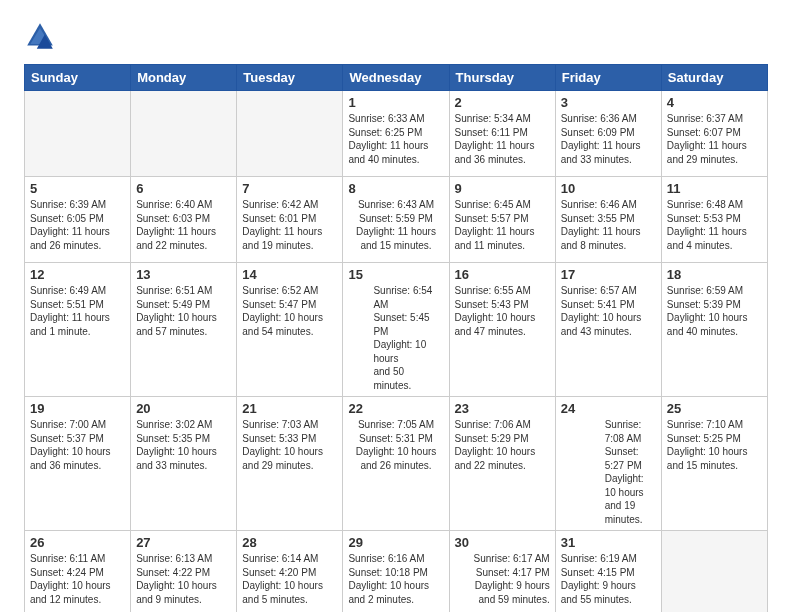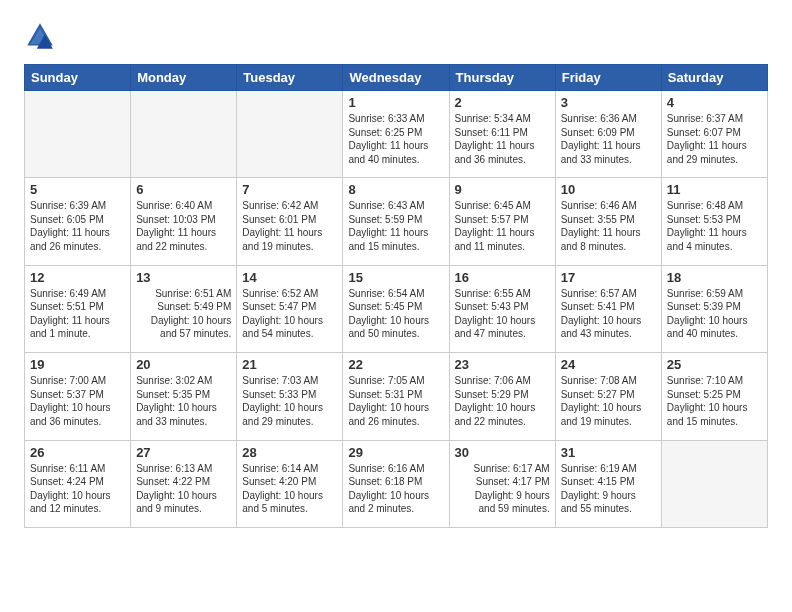--- a/index.html
+++ b/index.html
@@ -163,34 +163,34 @@
           <td>
             <span class="day-num">5</span>
             <div class="cell-text" style="white-space: pre-line;">Sunrise: 6:39 AM
 Sunset: 6:05 PM
 Daylight: 11 hours
 and 26 minutes.</div>
           </td>
           <td>
             <span class="day-num">6</span>
             <div class="cell-text" style="white-space: pre-line;">Sunrise: 6:40 AM
-Sunset: 10:03 PM
+Sunset: 6:03 PM
 Daylight: 11 hours
 and 22 minutes.</div>
           </td>
           <td>
             <span class="day-num">7</span>
             <div class="cell-text" style="white-space: pre-line;">Sunrise: 6:42 AM
 Sunset: 6:01 PM
 Daylight: 11 hours
 and 19 minutes.</div>
           </td>
           <td>
             <span class="day-num">8</span>
-            <div class="cell-text" style="white-space: pre-line;">Sunrise: 6:43 AM
+            <div class="cell-text" style="white-space: pre-line; text-align: center;">Sunrise: 6:43 AM
 Sunset: 5:59 PM
 Daylight: 11 hours
 and 15 minutes.</div>
           </td>
           <td>
             <span class="day-num">9</span>
             <div class="cell-text" style="white-space: pre-line;">Sunrise: 6:45 AM
 Sunset: 5:57 PM
 Daylight: 11 hours
 and 11 minutes.</div>
@@ -213,35 +213,35 @@
         <tr>
           <td>
             <span class="day-num">12</span>
             <div class="cell-text" style="white-space: pre-line;">Sunrise: 6:49 AM
 Sunset: 5:51 PM
 Daylight: 11 hours
 and 1 minute.</div>
           </td>
           <td>
             <span class="day-num">13</span>
-            <div class="cell-text" style="white-space: pre-line; text-align: right;">Sunrise: 6:51 AM
+            <div class="cell-text" style="white-space: pre-line;">Sunrise: 6:51 AM
 Sunset: 5:49 PM
 Daylight: 10 hours
 and 57 minutes.</div>
           </td>
           <td>
             <span class="day-num">14</span>
             <div class="cell-text" style="white-space: pre-line;">Sunrise: 6:52 AM
 Sunset: 5:47 PM
 Daylight: 10 hours
 and 54 minutes.</div>
           </td>
           <td>
             <span class="day-num">15</span>
-            <div class="cell-text" style="white-space: pre-line;">Sunrise: 6:54 AM
+            <div class="cell-text" style="white-space: pre-line; margin-left: 25px;">Sunrise: 6:54 AM
 Sunset: 5:45 PM
 Daylight: 10 hours
 and 50 minutes.</div>
           </td>
           <td>
             <span class="day-num">16</span>
             <div class="cell-text" style="white-space: pre-line;">Sunrise: 6:55 AM
 Sunset: 5:43 PM
 Daylight: 10 hours
 and 47 minutes.</div>
@@ -278,35 +278,35 @@
           </td>
           <td>
             <span class="day-num">21</span>
             <div class="cell-text" style="white-space: pre-line;">Sunrise: 7:03 AM
 Sunset: 5:33 PM
 Daylight: 10 hours
 and 29 minutes.</div>
           </td>
           <td>
             <span class="day-num">22</span>
-            <div class="cell-text" style="white-space: pre-line;">Sunrise: 7:05 AM
+            <div class="cell-text" style="white-space: pre-line; text-align: center;">Sunrise: 7:05 AM
 Sunset: 5:31 PM
 Daylight: 10 hours
 and 26 minutes.</div>
           </td>
           <td>
             <span class="day-num">23</span>
             <div class="cell-text" style="white-space: pre-line;">Sunrise: 7:06 AM
 Sunset: 5:29 PM
 Daylight: 10 hours
 and 22 minutes.</div>
           </td>
           <td>
             <span class="day-num">24</span>
-            <div class="cell-text" style="white-space: pre-line;">Sunrise: 7:08 AM
+            <div class="cell-text" style="white-space: pre-line; margin-left: 44px;">Sunrise: 7:08 AM
 Sunset: 5:27 PM
 Daylight: 10 hours
 and 19 minutes.</div>
           </td>
           <td>
             <span class="day-num">25</span>
             <div class="cell-text" style="white-space: pre-line;">Sunrise: 7:10 AM
 Sunset: 5:25 PM
 Daylight: 10 hours
 and 15 minutes.</div>
@@ -330,21 +330,21 @@
           <td>
             <span class="day-num">28</span>
             <div class="cell-text" style="white-space: pre-line;">Sunrise: 6:14 AM
 Sunset: 4:20 PM
 Daylight: 10 hours
 and 5 minutes.</div>
           </td>
           <td>
             <span class="day-num">29</span>
             <div class="cell-text" style="white-space: pre-line;">Sunrise: 6:16 AM
-Sunset: 6:18 PM
+Sunset: 10:18 PM
 Daylight: 10 hours
 and 2 minutes.</div>
           </td>
           <td>
             <span class="day-num">30</span>
             <div class="cell-text" style="white-space: pre-line; text-align: right;">Sunrise: 6:17 AM
 Sunset: 4:17 PM
 Daylight: 9 hours
 and 59 minutes.</div>
           </td>

